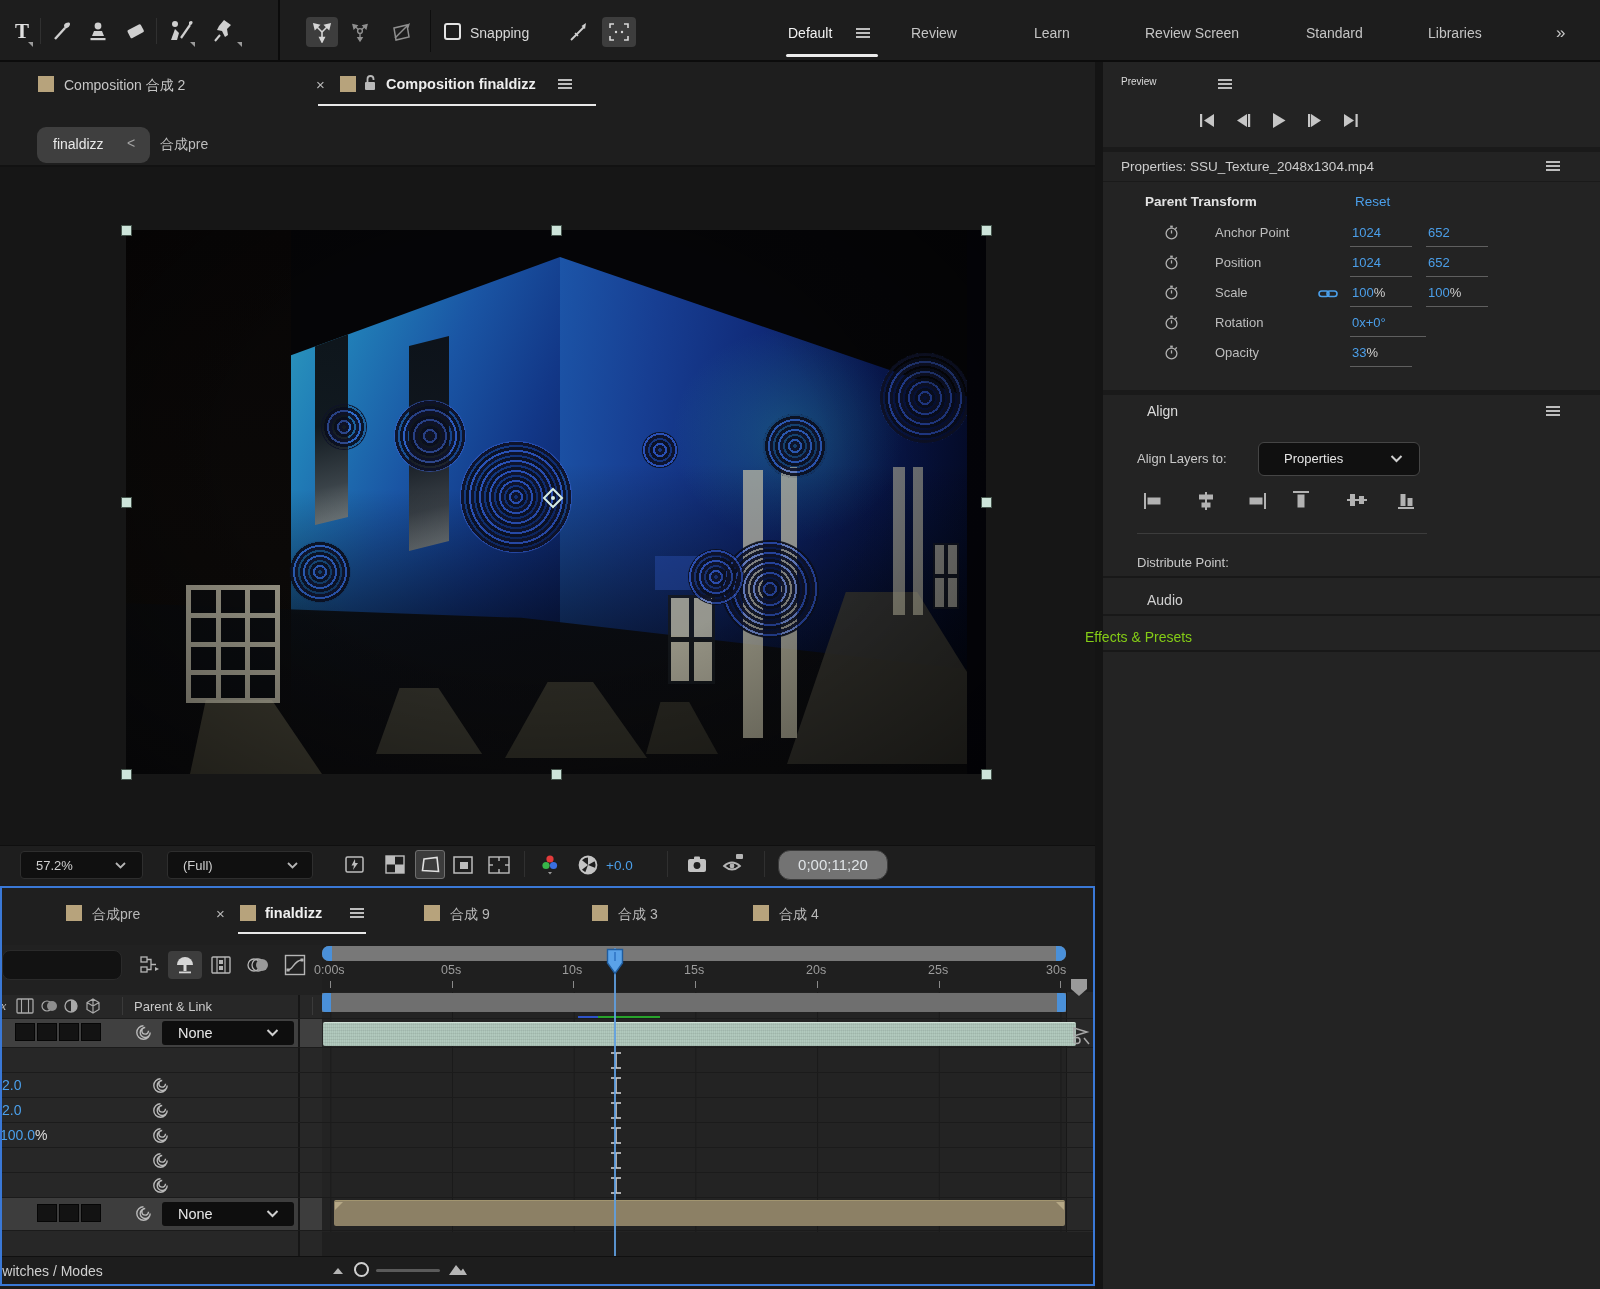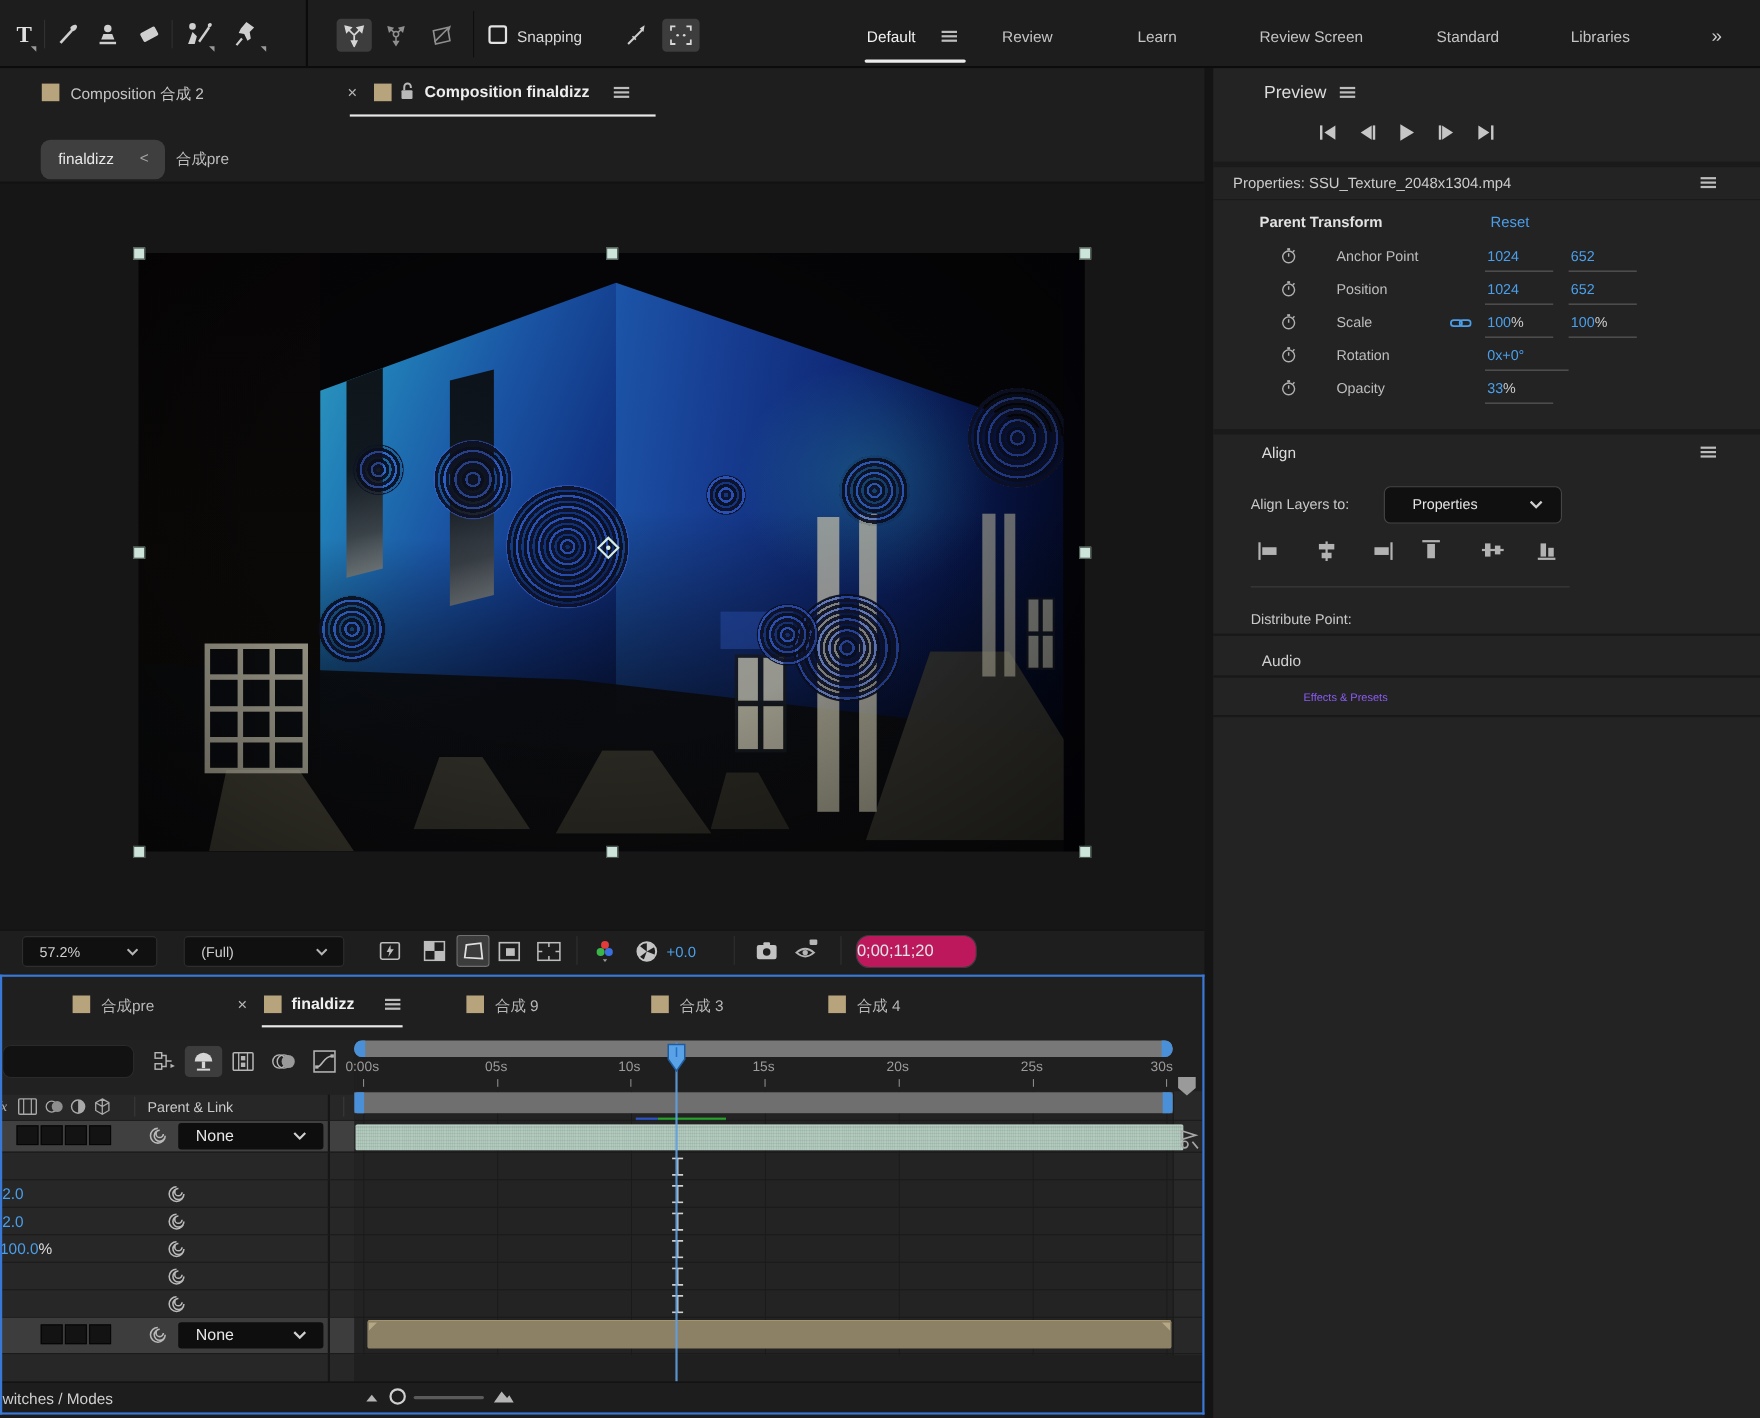--- a/index.html
+++ b/index.html
@@ -354,26 +354,26 @@
     <rect x="2" y="5" width="18" height="13" rx="2" fill="#c2c2c2"></rect>
     <rect x="8" y="2.5" width="6" height="3.5" rx="1" fill="#c2c2c2"></rect>
     <circle cx="11" cy="11.5" r="3.4" fill="#1e1e1e"></circle>
   </svg>
   <svg class="abs" style="left:722px;top:852px" width="24" height="22" viewBox="0 0 24 22">
     <rect x="14" y="2" width="7" height="5" rx="1" fill="#b5b5b5"></rect>
     <path d="M2 14 Q10 7 18 14 Q10 21 2 14 Z" fill="none" stroke="#b5b5b5" stroke-width="1.7"></path>
     <circle cx="10" cy="14" r="2.4" fill="#b5b5b5"></circle>
   </svg>
   <span class="vsep" style="left:764px;top:851px;height:26px"></span>
-  <div class="abs" style="left:778px;top:850px;width:110px;height:30px;background:#be185d;border:1px solid #3b3b3b;border-radius:12px;box-sizing:border-box;line-height:28px;font-size:15px;color:#dfe3e6">0;00;11;20</div>
+  <div class="abs" style="left:778px;top:850px;width:110px;height:30px;background:#737373;border:1px solid #3b3b3b;border-radius:12px;box-sizing:border-box;text-align:center;line-height:28px;font-size:15px;color:#dfe3e6">0;00;11;20</div>
 
   <div class="abs coldiv"></div>
   <div class="abs rightcol"></div>
 
-  <span class="txt" style="left:1149px;top:76px;font-size:16px;color:#dcdcdc">Preview</span>
+  <span class="txt" style="left:1121px;top:76px;font-size:10px;color:#dcdcdc">Preview</span>
   <span class="hamb" style="left:1218px;top:79px"></span>
   <svg class="abs" style="left:1198px;top:113px" width="18" height="15" viewBox="0 0 18 15">
     <rect x="2" y="1" width="2.2" height="13" fill="#c6c6c6"></rect>
       <path d="M16 1 L6 7.5 L16 14 Z" fill="#c6c6c6"></path>
   </svg>
   <svg class="abs" style="left:1234px;top:113px" width="18" height="15" viewBox="0 0 18 15">
     <path d="M13 1 L3 7.5 L13 14 Z" fill="#c6c6c6"></path>
       <rect x="14" y="1" width="2.2" height="13" fill="#c6c6c6"></rect>
   </svg>
   <svg class="abs" style="left:1271px;top:112px" width="16" height="17" viewBox="0 0 16 17">
@@ -493,21 +493,21 @@
     <rect x="1" y="17" width="16" height="2" fill="#b2b2b2"></rect>
       <rect x="3.5" y="4" width="5" height="12" fill="#b2b2b2"></rect>
       <rect x="10.5" y="8" width="5" height="8" fill="#b2b2b2"></rect>
   </svg>
   <div class="hline" style="left:1137px;top:533px;width:290px;background:#3c3c3c"></div>
 
   <span class="txt" style="left:1137px;top:555px;color:#c9c9c9">Distribute Point:</span>
   <div class="abs" style="left:1103px;top:576px;width:497px;height:2px;background:#181818"></div>
   <span class="txt" style="left:1147px;top:592px;font-size:14px;color:#d0d0d0">Audio</span>
   <div class="abs" style="left:1103px;top:614px;width:497px;height:2px;background:#181818"></div>
-  <span class="txt" style="left:1185px;top:629px;font-size:10px;color:#8b5cf6">Effects &amp; Presets</span>
+  <span class="txt" style="left:1085px;top:629px;font-size:14px;color:#84cc16">Effects &amp; Presets</span>
   <div class="abs" style="left:1103px;top:650px;width:497px;height:2px;background:#181818"></div>
 
   <div class="abs tl-bg"></div>
 
   <span class="tansq" style="left:66px;top:905px"></span>
   <span class="txt" style="left:92px;top:906px;font-size:14px;color:#b8b8b8">合成pre</span>
   <span class="txt" style="left:216px;top:905px;font-size:15px;color:#b9b9b9">×</span>
   <span class="tansq" style="left:240px;top:905px"></span>
   <span class="txt" style="left:265px;top:905px;font-size:14.5px;font-weight:600;color:#f0f0f0">finaldizz</span>
   <span class="hamb" style="left:350px;top:908px"></span>

